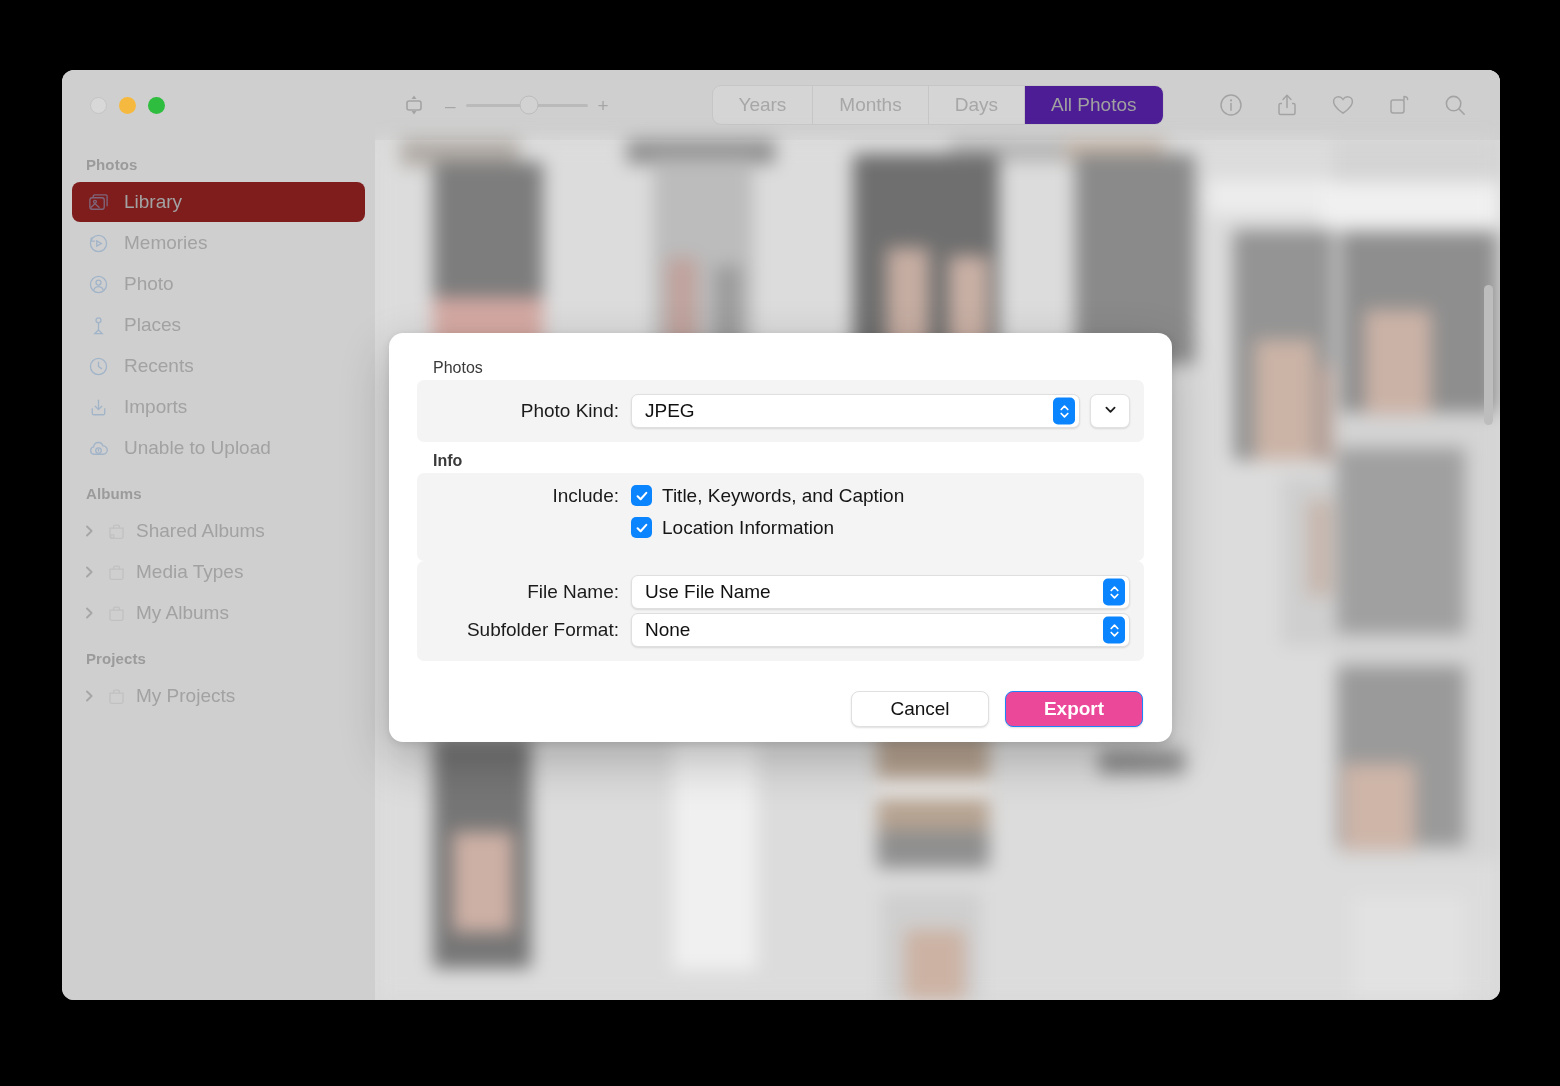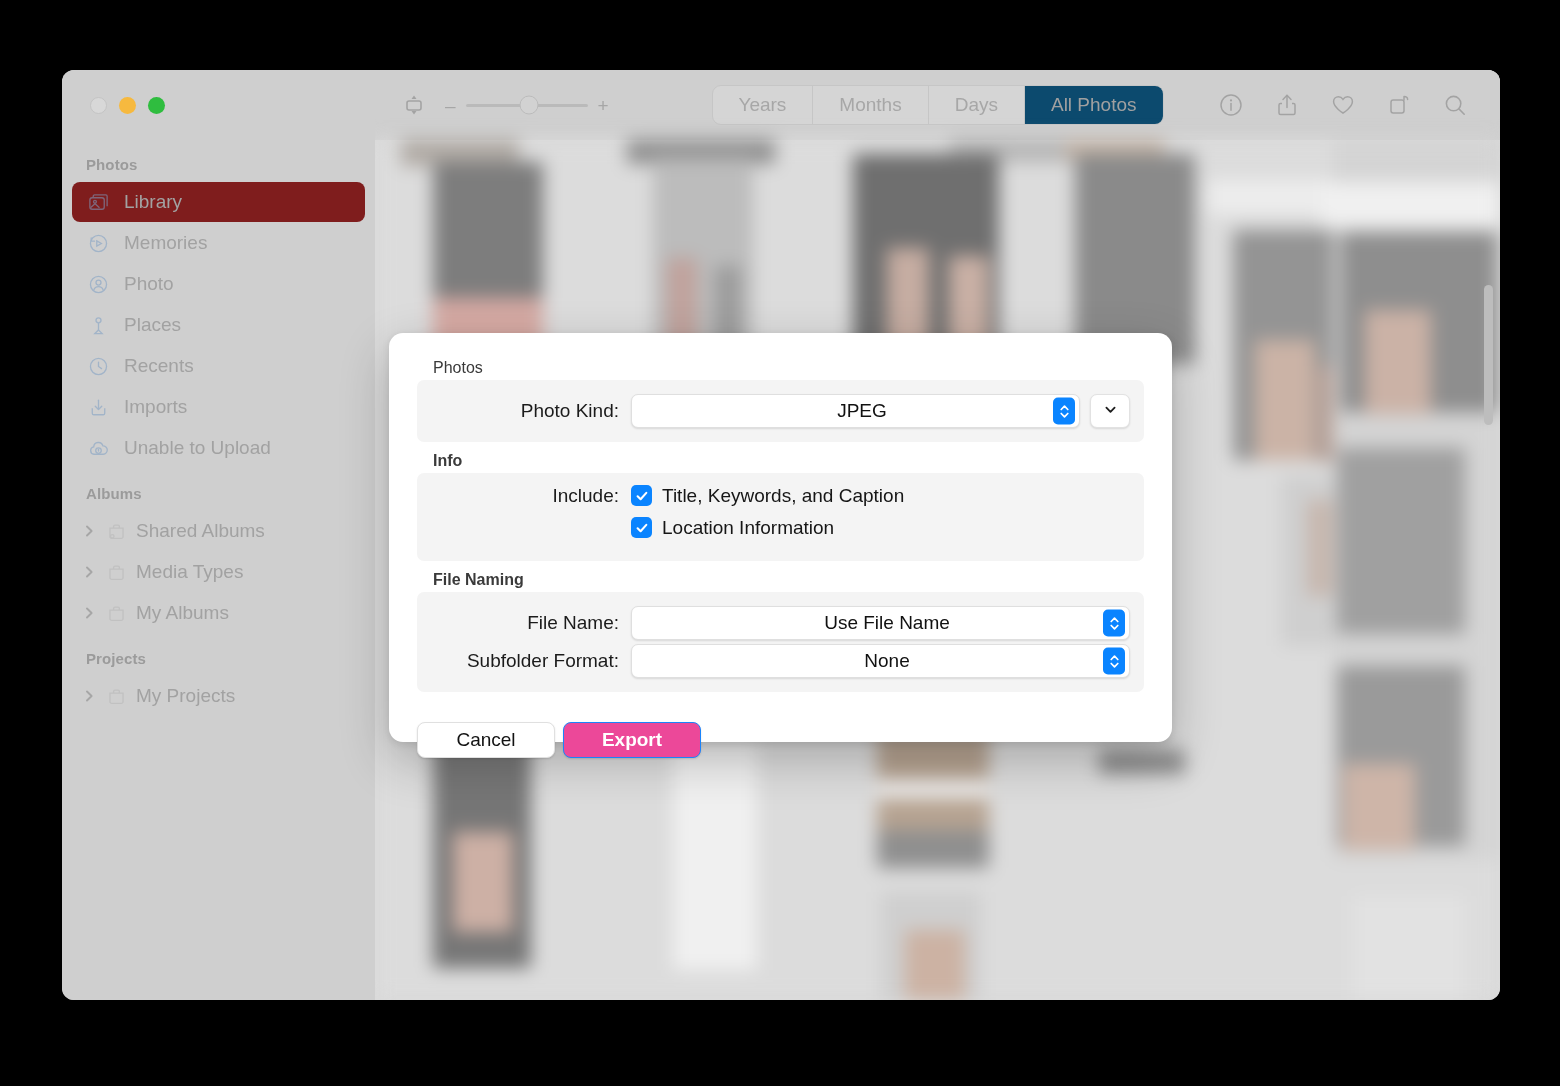--- a/index.html
+++ b/index.html
@@ -130,21 +130,21 @@
   }
   .seg {
     padding: 0 26px;
     height: 38px;
     display: flex; align-items: center; justify-content: center;
     font-size: 19px;
     color: #a7a7a7;
     border-right: 1px solid #c6c6c6;
   }
   .seg:last-child { border-right: none; }
-  .seg.active { background: #0c4a6e; color: #a0a0a0; }
+  .seg.active { background: #4c1d95; color: #a0a0a0; }
   .tb-right {
     margin-left: auto;
     display: flex; align-items: center; gap: 26px;
   }
 
   
   #photo-grid {
     position: absolute;
     left: 0; top: 70px; right: 0; bottom: 0;
     background: #dcdcdc;
@@ -207,21 +207,20 @@
     height: 34px;
     background: #ffffff;
     border-radius: 7px;
     border: 0.5px solid #dfdfdf;
     box-shadow: 0 1px 2px rgba(0,0,0,0.12);
     display: flex;
     align-items: center;
     padding-left: 13px;
     font-size: 19px;
     color: #111111;
-    justify-content: center;
   }
   .stepper {
     position: absolute;
     right: 4px; top: 50%;
     transform: translateY(-50%);
     width: 22px; height: 27px;
     border-radius: 5px;
     background: #0a84ff;
     display: flex; flex-direction: column;
     align-items: center; justify-content: center;
@@ -249,22 +248,22 @@
     width: 21px; height: 21px;
     flex: 0 0 21px;
     border-radius: 5px;
     background: #0a84ff;
     display: flex; align-items: center; justify-content: center;
     margin-right: 10px;
   }
   .check-label { font-size: 19px; color: #161616; }
   #dialog-actions {
     display: flex;
-    justify-content: flex-start;
-    gap: 8px;
+    justify-content: flex-end;
+    gap: 16px;
     margin-top: 30px;
     padding-right: 1px;
   }
   .dlg-btn {
     height: 36px;
     min-width: 138px;
     border-radius: 8px;
     font-size: 19px;
     display: flex; align-items: center; justify-content: center;
     border: 0.5px solid #e0e0e0;
@@ -579,21 +578,20 @@
         <div class="check-row indent">
           <div class="row-label"></div>
           <span class="checkbox">
             <svg width="14" height="14" viewBox="0 0 14 14" fill="none" stroke="#ffffff" stroke-width="2.1" stroke-linecap="round" stroke-linejoin="round">
               <path d="M2.6 7.3 L5.6 10.2 L11.3 3.9"></path>
             </svg>
           </span>
           <span class="check-label">Location Information</span>
         </div>
       </div>
-      <div class="grp-title">File Naming</div>
       <div class="grp-box">
         <div class="form-row">
           <div class="row-label">File Name:</div>
           <div class="popup">
             <span>Use File Name</span>
             <span class="stepper">
               <svg width="13" height="18" viewBox="0 0 13 18" fill="none" stroke="#ffffff" stroke-width="1.7" stroke-linecap="round" stroke-linejoin="round">
                 <path d="M3.2 7 L6.5 3.6 L9.8 7"></path>
                 <path d="M3.2 11 L6.5 14.4 L9.8 11"></path>
               </svg>

